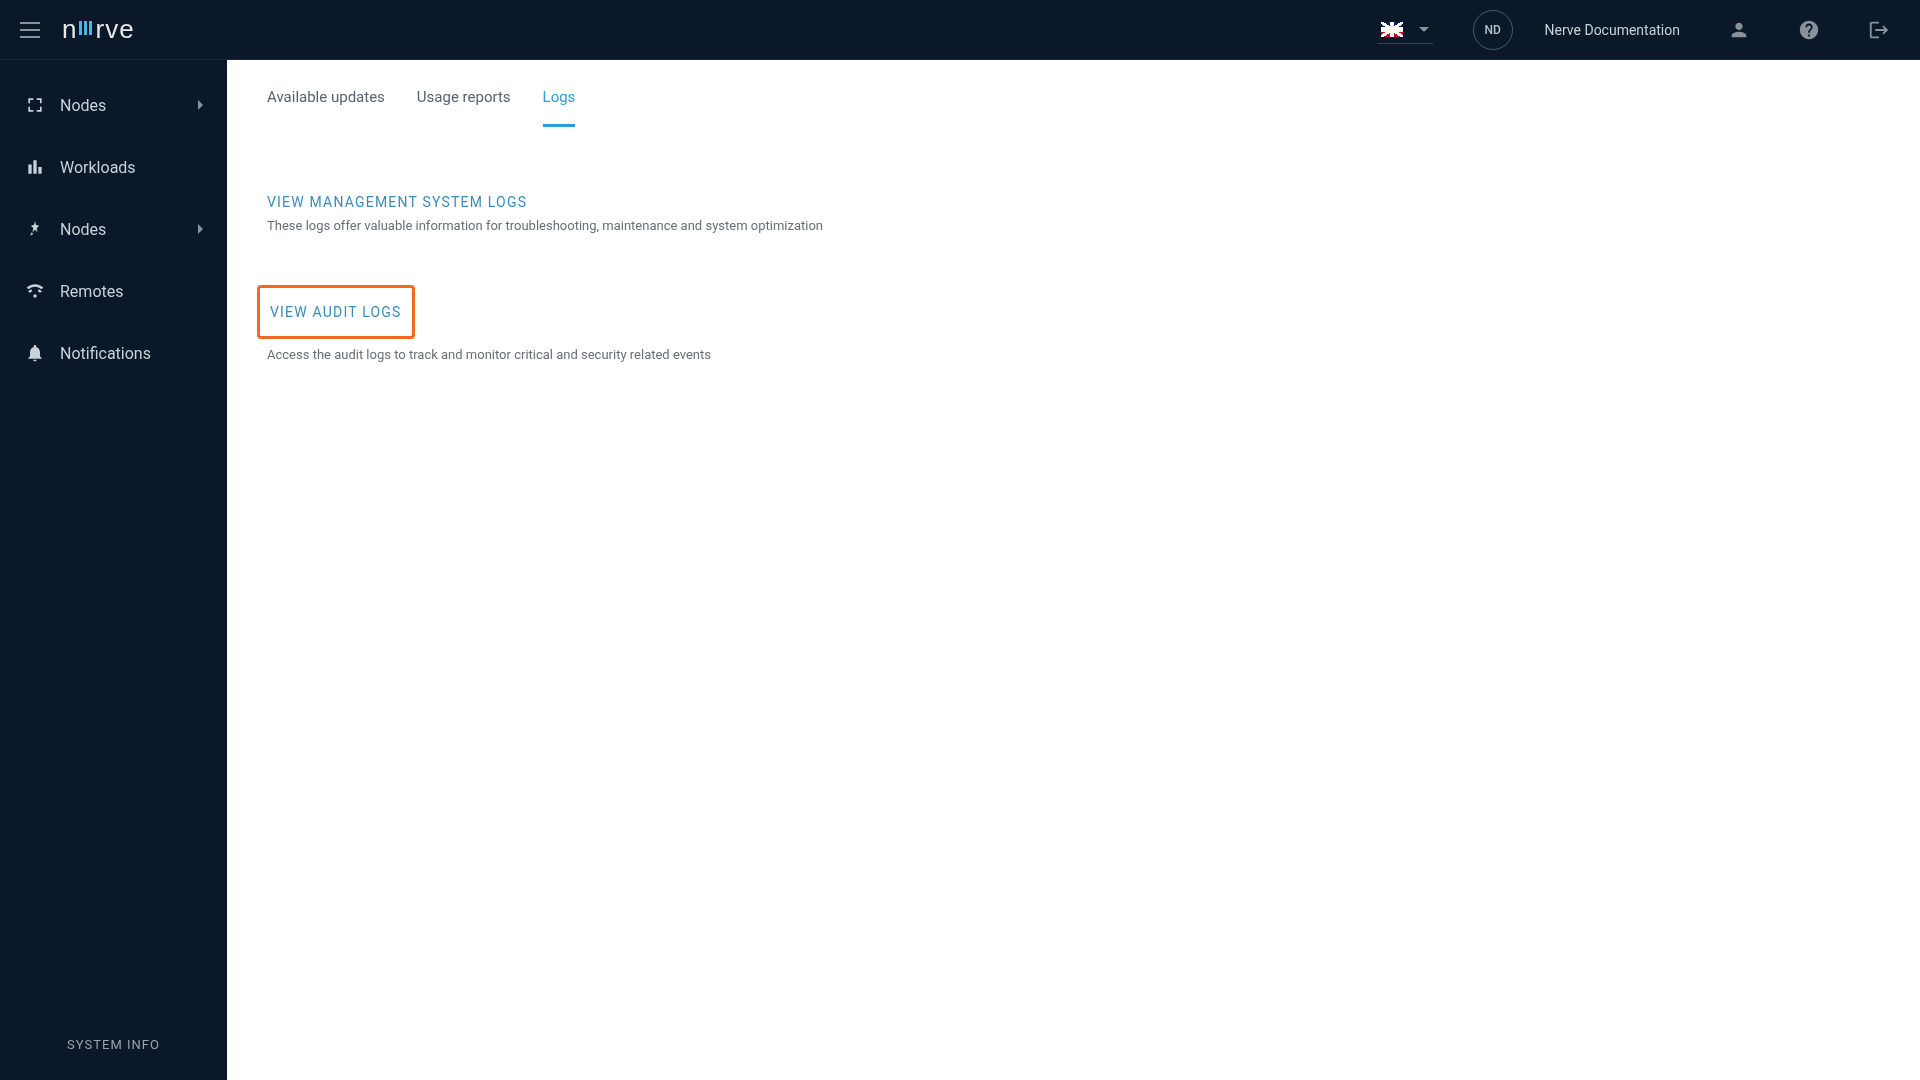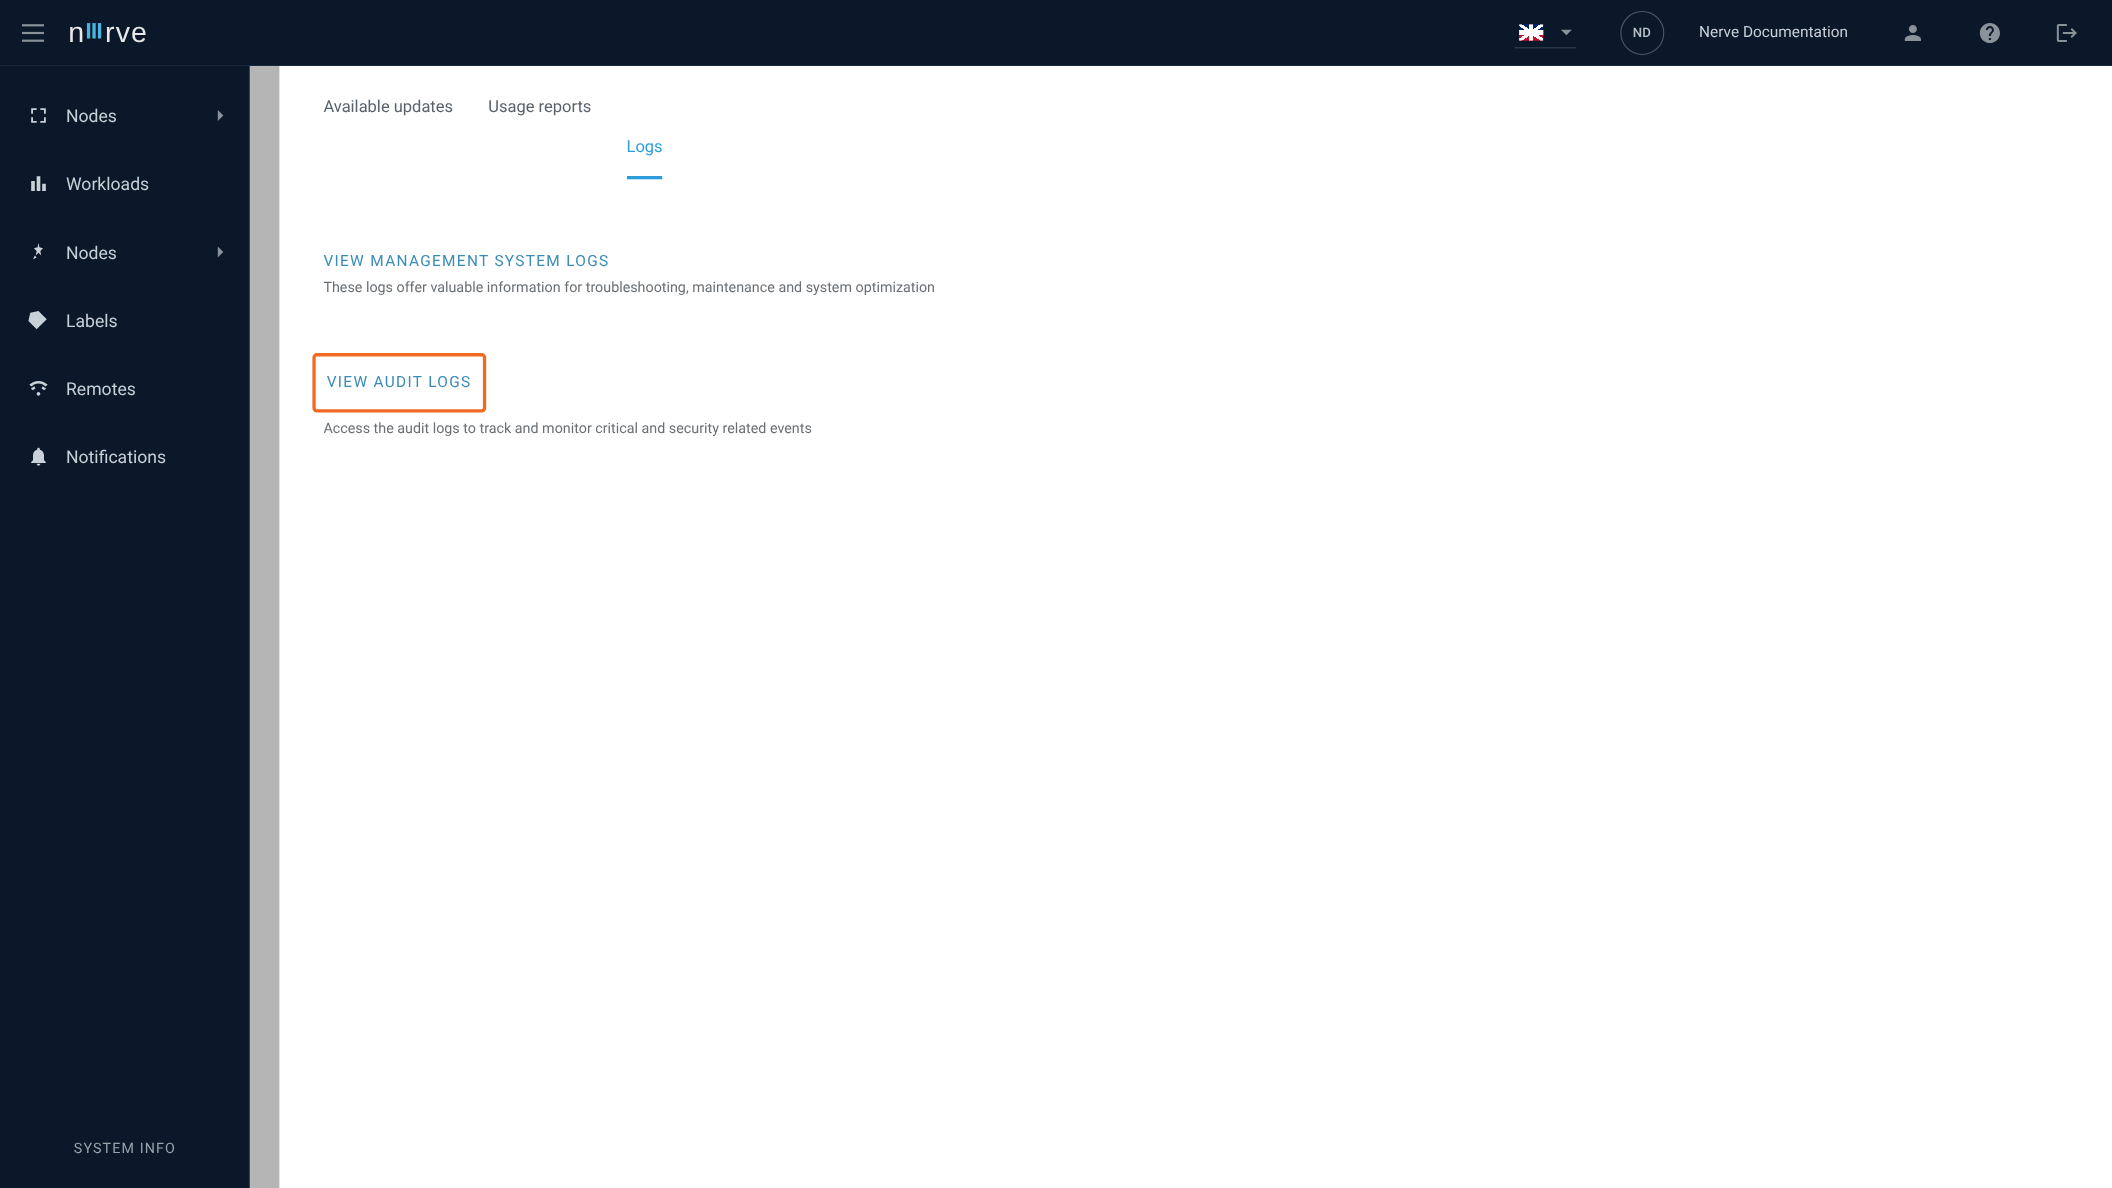--- a/index.html
+++ b/index.html
@@ -134,21 +134,20 @@
       margin-right: 48px;
       cursor: pointer;
       fill: #8a9199;
     }
     .header-icon:last-child {
       margin-right: 10px;
     }
     .container {
       display: flex;
       height: calc(100% - 60px);
-      gap: 27px;
     }
     .sidebar {
       width: 227px;
       background: #0a1829;
       display: flex;
       flex-direction: column;
       padding-top: 14px;
     }
     .sidebar-item {
       display: flex;
@@ -203,21 +202,20 @@
     .tab {
       padding: 28px 0 18px;
       color: #58626c;
       font-size: 15px;
       cursor: pointer;
       border-bottom: 3px solid transparent;
     }
     .tab.active {
       color: #2d9cdb;
       border-bottom-color: #2d9cdb;
-      margin-top: 36px;
     }
     .content {
       padding: 44px 40px;
     }
     .section {
       margin-bottom: 30px;
     }
     .section-title {
       color: #3a8cb8;
       font-size: 14px;
@@ -299,28 +297,20 @@
         <svg viewBox="0 0 24 24">
             <path d="M12 2l-1 5-4 1 3 3-1 5 3-3 3 3-1-5 3-3-4-1z M6 20l2-4 2 2-4 2z"></path>
           </svg>
       </span>
       <span>Nodes</span>
       <span class="expand-icon"></span>
     </div>
     <div class="sidebar-item">
       <span class="icon">
         <svg viewBox="0 0 24 24">
-            <path d="M21 11l-9-9-9 2-2 9 9 9zM7 7a1.5 1.5 0 100-3 1.5 1.5 0 000 3z"></path>
-          </svg>
-      </span>
-      <span>Labels</span>
-    </div>
-    <div class="sidebar-item">
-      <span class="icon">
-        <svg viewBox="0 0 24 24">
             <path d="M12 20c1.1 0 2-.9 2-2s-.9-2-2-2-2 .9-2 2 .9 2 2 2zm-6-6c.8-.8 1.7-1.4 2.7-1.8l-1.2-2.4C6 10.5 4.7 11.5 3.6 12.6L6 14zm12 0l2.4-1.4c-1.1-1.1-2.4-2.1-3.9-2.8l-1.2 2.4c1 .4 1.9 1 2.7 1.8zM12 4C8.1 4 4.6 5.6 2 8.2L4.4 10c2-2 4.7-3.2 7.6-3.2s5.6 1.2 7.6 3.2L22 8.2C19.4 5.6 15.9 4 12 4z"></path>
           </svg>
       </span>
       <span>Remotes</span>
     </div>
     <div class="sidebar-item">
       <span class="icon">
         <svg viewBox="0 0 24 24">
             <path d="M12 22c1.1 0 2-.9 2-2h-4c0 1.1.9 2 2 2zm6-6v-5c0-3.07-1.64-5.64-4.5-6.32V4c0-.83-.67-1.5-1.5-1.5s-1.5.67-1.5 1.5v.68C7.63 5.36 6 7.92 6 11v5l-2 2v1h16v-1l-2-2z"></path>
           </svg>

